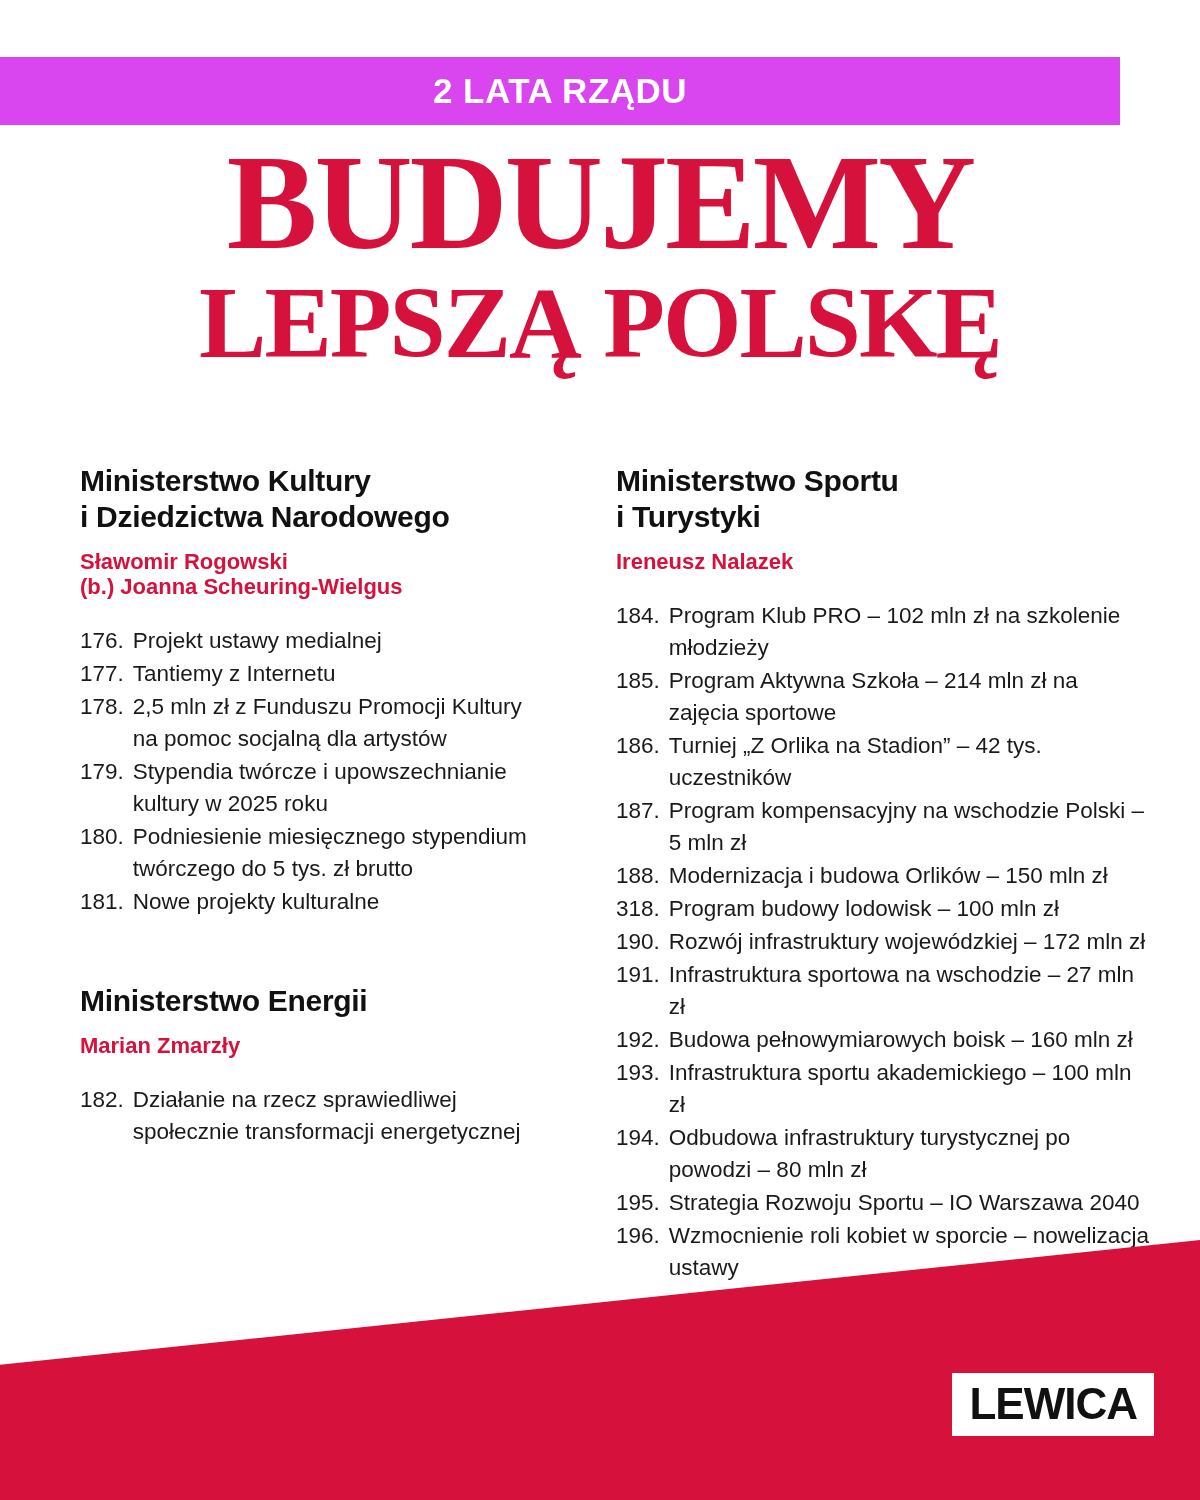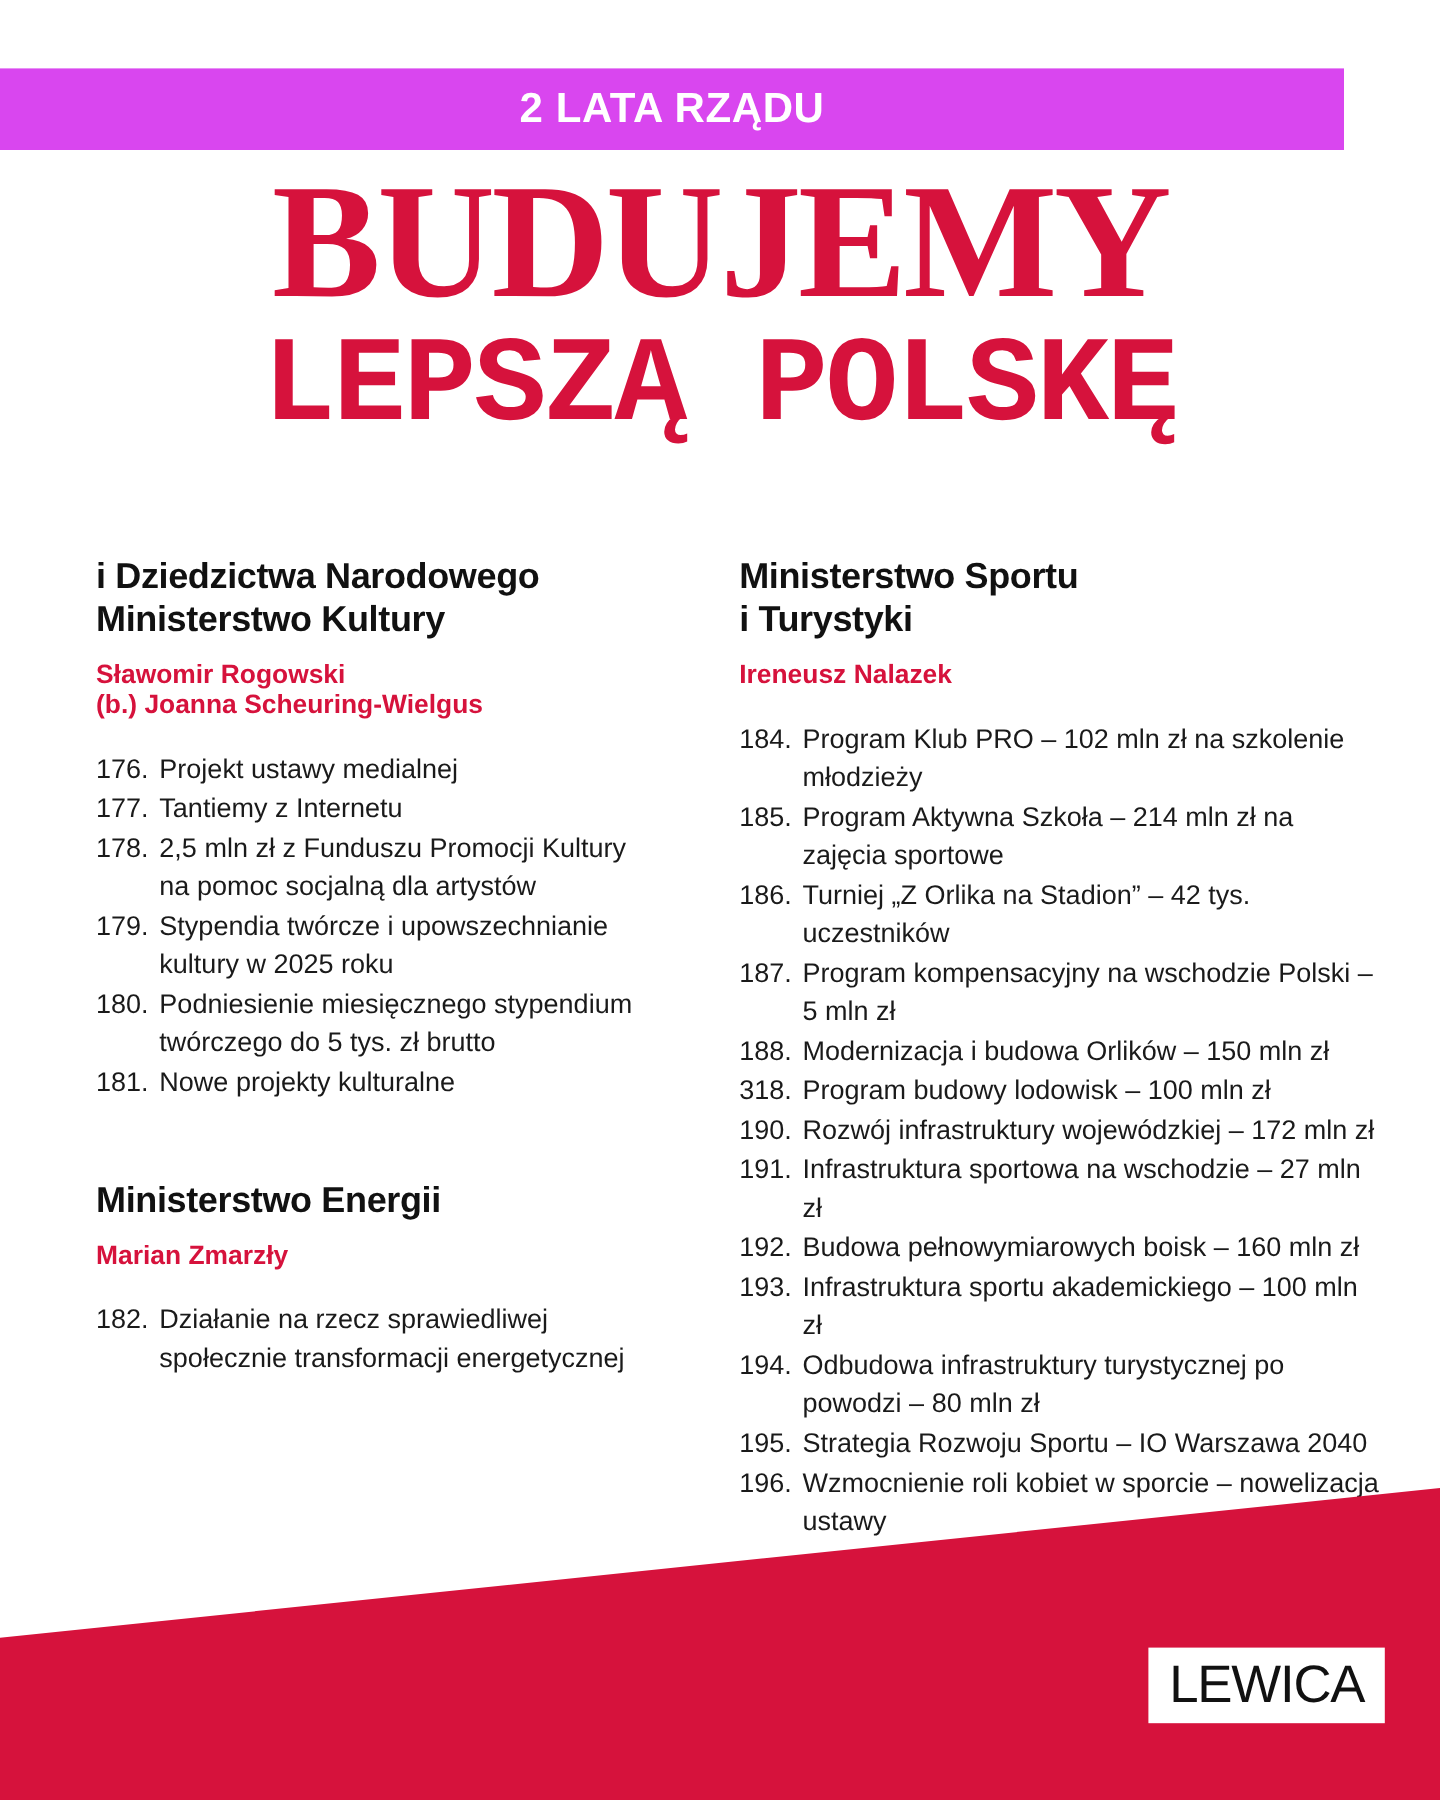--- a/index.html
+++ b/index.html
@@ -52,21 +52,21 @@
     letter-spacing: -3px;
     font-family: Liberation Serif, serif;
   }
   .headline-2 {
     color: #d6123c;
     font-size: 101px;
     line-height: 106px;
     font-weight: bold;
     letter-spacing: -2px;
     margin-top: 2px;
-    font-family: Liberation Mono, monospace;
+    font-family: Liberation Serif, serif;
     text-align: center;
   }
 
   
   .columns {
     position: absolute;
     top: 463px;
     left: 0;
     width: 1200px;
     display: flex;
@@ -139,21 +139,21 @@
   .logo-box {
     position: absolute;
     right: 46px;
     bottom: 64px;
     background: #ffffff;
     padding: 8px 17px 9px 17px;
   }
   .logo-text {
     color: #111111;
     font-size: 44px;
-    font-weight: normal;
+    font-weight: bold;
     letter-spacing: -1px;
     line-height: 46px;
     font-family: "Liberation Sans", sans-serif;
   }
 </style>
 </head>
 <body>
 
 <div class="top-banner">
   <div class="top-banner-text">2 LATA RZĄDU</div>
@@ -163,22 +163,22 @@
   <div class="headline-1">BUDUJEMY</div>
   <div class="headline-2">LEPSZĄ POLSKĘ</div>
 </div>
 
 <div class="columns">
 
   <div class="col-left">
 
     <div>
       <div class="ministry-title">
+        <div>Ministerstwo Kultury</div>
         <div>i Dziedzictwa Narodowego</div>
-        <div>Ministerstwo Kultury</div>
       </div>
       <div class="ministry-person">
         <span>Sławomir Rogowski</span>
         <span class="sub">(b.) Joanna Scheuring-Wielgus</span>
       </div>
       <ul class="items">
         <li>
             <span class="num">176.</span>
             <span class="txt">Projekt ustawy medialnej</span>
           </li>

